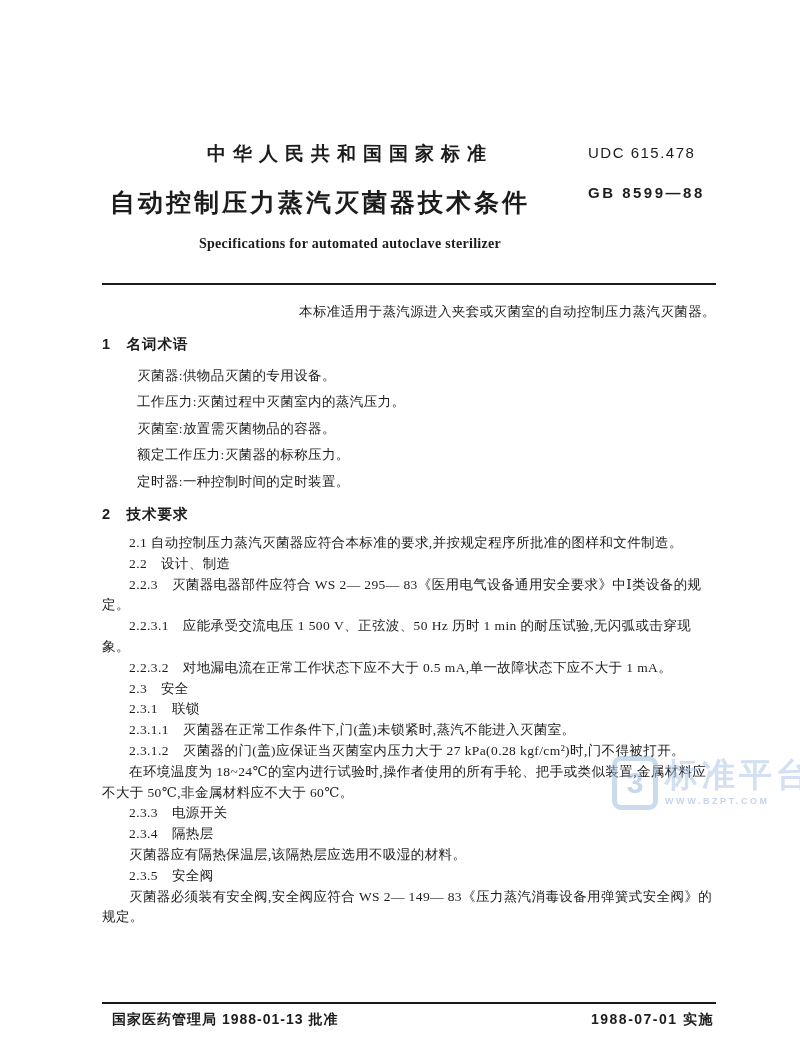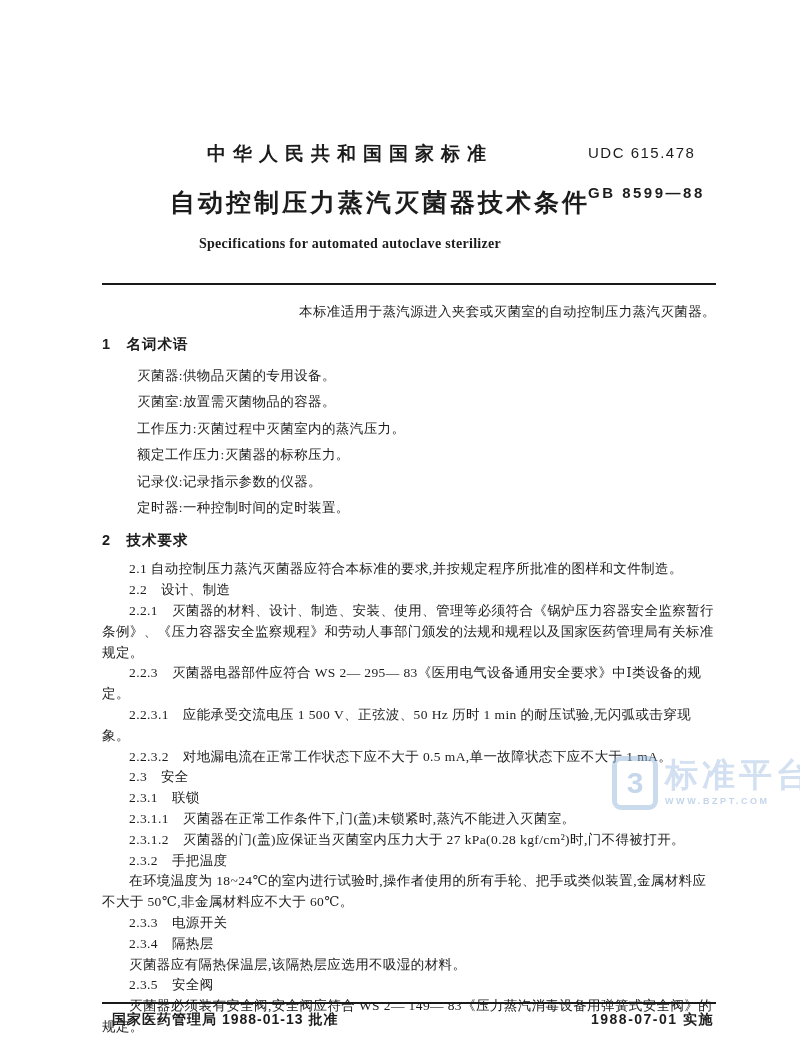--- a/index.html
+++ b/index.html
@@ -13,21 +13,21 @@
     position:absolute;top:141px;left:115px;width:470px;text-align:center;
     font-family:"Liberation Sans","DejaVu Sans",sans-serif;
     font-weight:bold;font-size:19px;letter-spacing:7px;
   }
   .hdr-udc{
     position:absolute;top:144px;left:588px;
     font-family:"Liberation Sans","DejaVu Sans",sans-serif;
     font-weight:normal;font-size:15px;letter-spacing:1.5px;
   }
   .hdr-title{
-    position:absolute;top:186px;left:110px;width:480px;text-align:right;
+    position:absolute;top:186px;left:110px;width:480px;text-align:left;
     font-family:Liberation Serif, serif;
     font-weight:bold;font-size:25px;letter-spacing:3px;white-space:nowrap;
   }
   .hdr-no{
     position:absolute;top:184px;left:588px;
     font-family:"Liberation Sans","DejaVu Sans",sans-serif;
     font-weight:bold;font-size:15px;letter-spacing:2.5px;
   }
   .hdr-en{
     position:absolute;top:236px;left:115px;width:470px;text-align:center;
@@ -97,38 +97,35 @@
   <div class="hdr-no">GB 8599—88</div>
   <div class="hdr-en">Specifications for automated autoclave sterilizer</div>
 
   <div class="rule rule-top"></div>
 
   <div class="content">
     <p class="intro">本标准适用于蒸汽源进入夹套或灭菌室的自动控制压力蒸汽灭菌器。</p>
 
     <p class="sec-h">1　名词术语</p>
     <p class="term">灭菌器:供物品灭菌的专用设备。</p>
+    <p class="term">工作压力:灭菌过程中灭菌室内的蒸汽压力。</p>
     <p class="term">灭菌室:放置需灭菌物品的容器。</p>
-    <p class="term">工作压力:灭菌过程中灭菌室内的蒸汽压力。</p>
     <p class="term">额定工作压力:灭菌器的标称压力。</p>
-    <p class="term">记录仪:记录指示参数的仪器。</p>
     <p class="term">定时器:一种控制时间的定时装置。</p>
 
     <p class="sec-h">2　技术要求</p>
     <p class="clause">2.1 自动控制压力蒸汽灭菌器应符合本标准的要求,并按规定程序所批准的图样和文件制造。</p>
     <p class="clause">2.2　设计、制造</p>
-    <p class="clause">2.2.1　灭菌器的材料、设计、制造、安装、使用、管理等必须符合《锅炉压力容器安全监察暂行条例》、《压力容器安全监察规程》和劳动人事部门颁发的法规和规程以及国家医药管理局有关标准规定。</p>
     <p class="clause">2.2.3　灭菌器电器部件应符合 WS 2— 295— 83《医用电气设备通用安全要求》中Ⅰ类设备的规定。</p>
     <p class="clause">2.2.3.1　应能承受交流电压 1 500 V、正弦波、50 Hz 历时 1 min 的耐压试验,无闪弧或击穿现象。</p>
     <p class="clause">2.2.3.2　对地漏电流在正常工作状态下应不大于 0.5 mA,单一故障状态下应不大于 1 mA。</p>
     <p class="clause">2.3　安全</p>
     <p class="clause">2.3.1　联锁</p>
     <p class="clause">2.3.1.1　灭菌器在正常工作条件下,门(盖)未锁紧时,蒸汽不能进入灭菌室。</p>
     <p class="clause">2.3.1.2　灭菌器的门(盖)应保证当灭菌室内压力大于 27 kPa(0.28 kgf/cm²)时,门不得被打开。</p>
-    <p class="clause">2.3.2　手把温度</p>
     <p class="cbody">在环境温度为 18~24℃的室内进行试验时,操作者使用的所有手轮、把手或类似装置,金属材料应不大于 50℃,非金属材料应不大于 60℃。</p>
     <p class="clause">2.3.3　电源开关</p>
     <p class="clause">2.3.4　隔热层</p>
     <p class="cbody">灭菌器应有隔热保温层,该隔热层应选用不吸湿的材料。</p>
     <p class="clause">2.3.5　安全阀</p>
     <p class="cbody">灭菌器必须装有安全阀,安全阀应符合 WS 2— 149— 83《压力蒸汽消毒设备用弹簧式安全阀》的规定。</p>
   </div>
 
   <div class="watermark">
     <div class="wm-logo">3</div>

